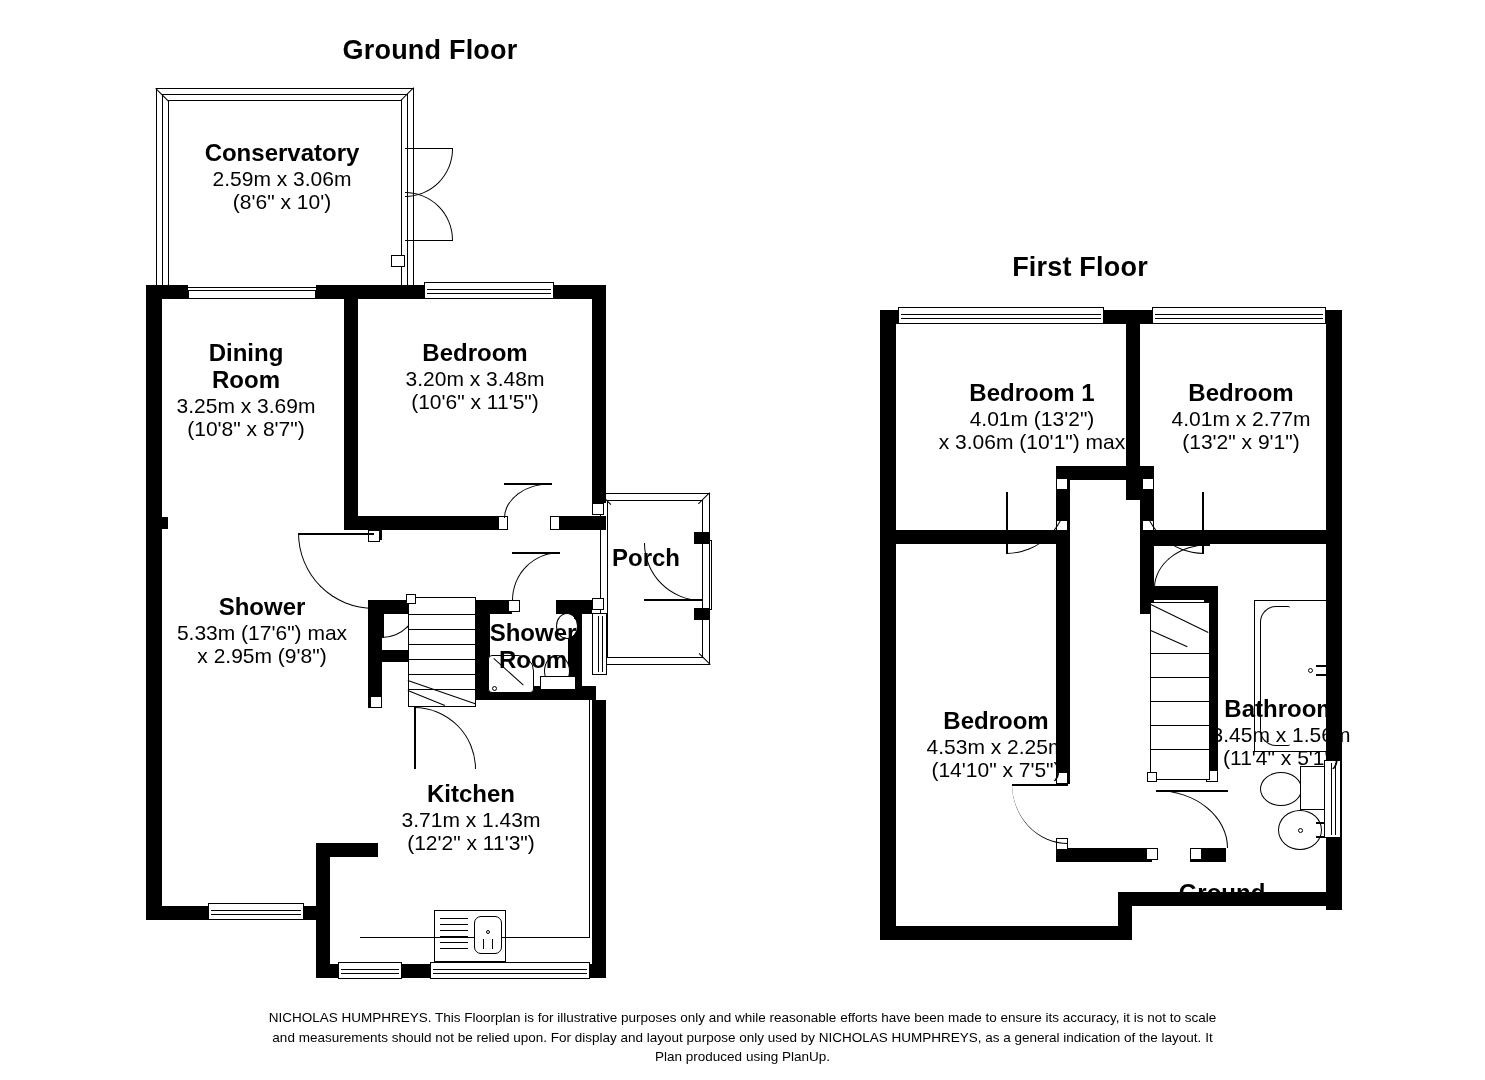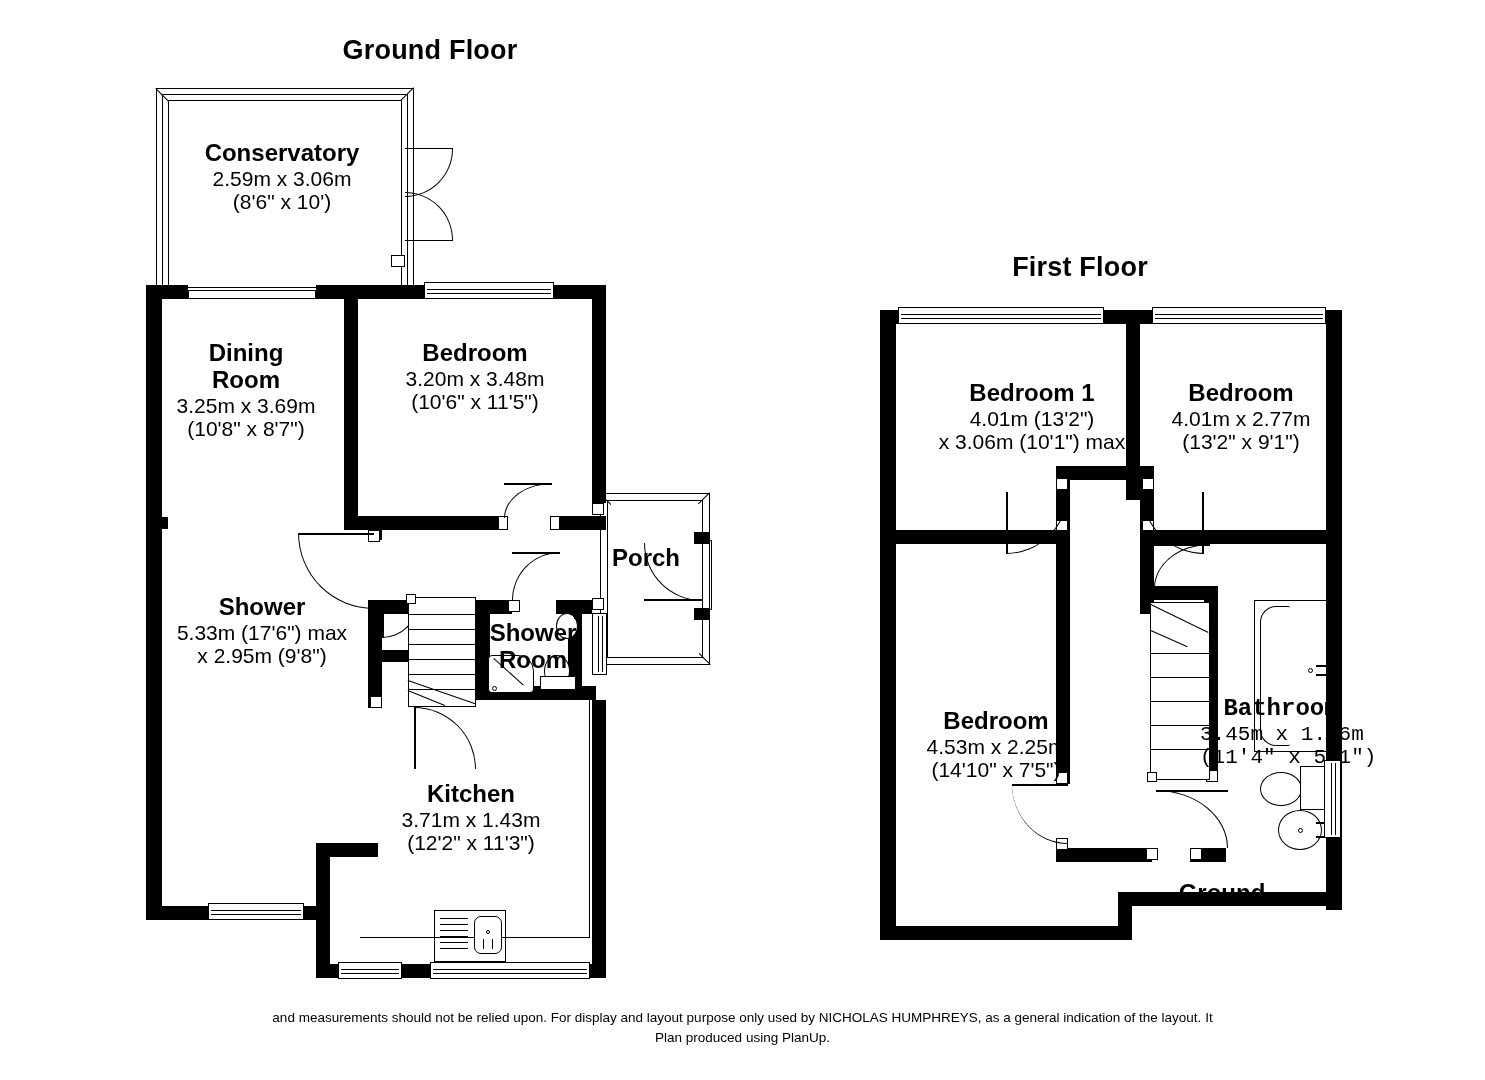--- a/index.html
+++ b/index.html
@@ -327,27 +327,28 @@
     <span class="rd">4.01m x 2.77m</span>
     <span class="rd">(13'2" x 9'1")</span>
   </div>
 
   <div class="room-label" style="left:36px;top:708px;width:200px;">
     <span class="rn">Bedroom</span>
     <span class="rd">4.53m x 2.25m</span>
     <span class="rd">(14'10" x 7'5")</span>
   </div>
 
-  <div class="room-label" style="left:340px;top:696px;width:162px;font-family:Liberation Mono, monospace;">
+  <div class="room-label" style="left:340px;top:696px;width:162px;">
     <span class="rn">Bathroom</span>
     <span class="rd">3.45m x 1.56m</span>
     <span class="rd">(11'4" x 5'1")</span>
   </div>
 
   <div class="room-label" style="left:262px;top:880px;width:200px;">
     <span class="rn">Ground</span>
   </div>
 </div>
 
 <div class="footer" style="top:1008px;">
+  <div>NICHOLAS HUMPHREYS. This Floorplan is for illustrative purposes only and while reasonable efforts have been made to ensure its accuracy, it is not to scale</div>
   <div>and measurements should not be relied upon. For display and layout purpose only used by NICHOLAS HUMPHREYS, as a general indication of the layout. It</div>
   <div>Plan produced using PlanUp.</div>
 </div>
 
 </body></html>

